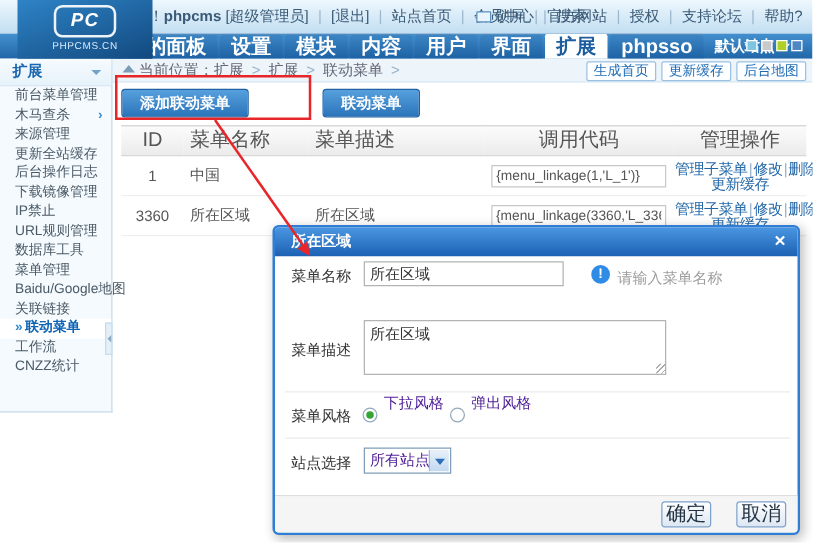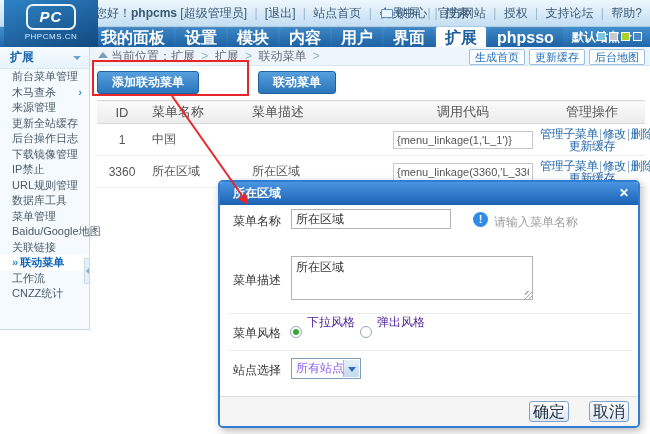--- a/index.html
+++ b/index.html
@@ -25,21 +25,21 @@
        font-size:16px;background:linear-gradient(#3c85c4,#1d62a4);border-radius:2px 2px 0 0;
        border-top:1px solid rgba(255,255,255,.25);box-sizing:border-box;cursor:pointer;white-space:nowrap;}
   .tab.active{background:#fff;color:#1a5c9e;border-top:1px solid #fff;}
   .site-switch{color:#fff;font-weight:bold;line-height:20px;margin-left:7px;cursor:pointer;white-space:nowrap;}
   .caret-down{display:inline-block;width:0;height:0;border-left:4px solid transparent;
               border-right:4px solid transparent;border-top:5px solid #fff;margin-left:4px;vertical-align:1px;}
   .theme-squares{position:absolute;right:8px;top:5px;display:flex;gap:3px;}
   .sq{width:9px;height:9px;border:1px solid #fff;box-sizing:border-box;cursor:pointer;}
 
   
-  .logo{position:absolute;left:4px;top:0;width:94px;height:47px;z-index:5;
+  .logo{position:absolute;left:14px;top:0;width:108px;height:47px;z-index:5;
         background:linear-gradient(160deg,#2e83c6,#12497f);color:#fff;}
   .logo-badge{margin:4px auto 0;width:46px;height:22px;border:2px solid rgba(255,255,255,.92);
               border-radius:7px;text-align:center;line-height:22px;font-weight:bold;
               font-size:15px;font-style:italic;letter-spacing:1px;}
   .logo-text{text-align:center;font-size:8px;letter-spacing:.5px;margin-top:2px;color:#d8eaf8;}
 
   
   .toolbar{position:absolute;left:90px;top:47px;width:560px;height:19px;box-sizing:border-box;
            background:#edf5fb;border-bottom:1px solid #d7e7f3;color:#667;}
   .crumb{position:absolute;left:8px;top:0;line-height:18px;white-space:nowrap;}
@@ -74,21 +74,21 @@
   
   .btn-primary{position:absolute;background:linear-gradient(#57a0dd,#2a74ba);border:1px solid #1f61a3;
                color:#fff;font-weight:bold;font-size:12px;height:23px;line-height:21px;padding:0 14px;
                border-radius:3px;box-sizing:border-box;cursor:pointer;white-space:nowrap;}
   #btn-add{left:97px;top:71px;}
   #btn-list{left:258px;top:71px;}
 
   
   table.list{position:absolute;left:97px;top:100px;width:548px;border-collapse:collapse;table-layout:fixed;}
   table.list th{height:20px;background:linear-gradient(#fbfbfb,#ebebeb);border-top:1px solid #d8d8d8;
-                border-bottom:1px solid #d8d8d8;font-weight:normal;color:#555;font-size:13px;}
+                border-bottom:1px solid #d8d8d8;font-weight:normal;color:#555;font-size:16px;}
   table.list td{height:29px;border-bottom:1px solid #efefef;color:#555;font-size:12px;}
   .ta-c{text-align:center;} .ta-l{text-align:left;padding-left:5px;}
   .code-input{width:132px;border:1px solid #c9c9c9;font-size:11px;color:#555;padding:2px 3px;
               background:#fff;font-family:"Liberation Sans",sans-serif;}
   .actions-cell{text-align:center;font-size:10px;line-height:12px;letter-spacing:-0.4px;white-space:nowrap;}
   .link{color:#2468a8;cursor:pointer;}
   .psep{color:#8fb0cc;margin:0 1px;}
 
   
   .dialog{position:absolute;left:218px;top:180px;width:422px;height:248px;box-sizing:border-box;
@@ -112,21 +112,21 @@
   .resize-icon{position:absolute;left:305px;top:109px;width:8px;height:8px;
                background:repeating-linear-gradient(135deg,transparent 0 2px,#aaa 2px 3px);cursor:nwse-resize;}
   .dsep{position:absolute;left:8px;width:404px;border-top:1px solid #ececec;}
   .radio{position:absolute;top:144px;width:12px;height:12px;border:1px solid #93a8ba;border-radius:50%;
          background:#fff;box-sizing:border-box;cursor:pointer;}
   .radio.checked::after{content:"";position:absolute;left:2px;top:2px;width:6px;height:6px;
          border-radius:50%;background:#35a535;}
   .radio-label{position:absolute;top:132px;font-size:12px;color:#4c1d95;cursor:pointer;white-space:nowrap;}
   .select{position:absolute;left:71px;top:176px;width:70px;height:21px;border:1px solid #7f9db9;
           background:#fff;box-sizing:border-box;cursor:pointer;}
-  .select-text{line-height:19px;padding-left:4px;color:#8b5cf6;font-size:12px;}
+  .select-text{line-height:19px;padding-left:4px;color:#4c1d95;font-size:12px;}
   .select-arrow{position:absolute;right:1px;top:1px;bottom:1px;width:15px;
                 background:linear-gradient(#e7f0fa,#c3d9ef);border-left:1px solid #9ebcd9;}
   .select-arrow::before{content:"";position:absolute;left:4px;top:7px;width:0;height:0;
                 border-left:4px solid transparent;border-right:4px solid transparent;
                 border-top:5px solid #2a6db8;}
   .dialog-footer{position:absolute;left:0;right:0;bottom:0;height:29px;background:#f5f5f5;
                  border-top:1px solid #ddd;border-radius:0 0 3px 3px;}
   .d-btn{position:absolute;top:4px;width:40px;height:21px;line-height:19px;text-align:center;
          background:linear-gradient(#fefefe,#dde7f2);border:1px solid #7da2ce;border-radius:3px;
          color:#223344;font-size:16px;box-sizing:border-box;cursor:pointer;}

